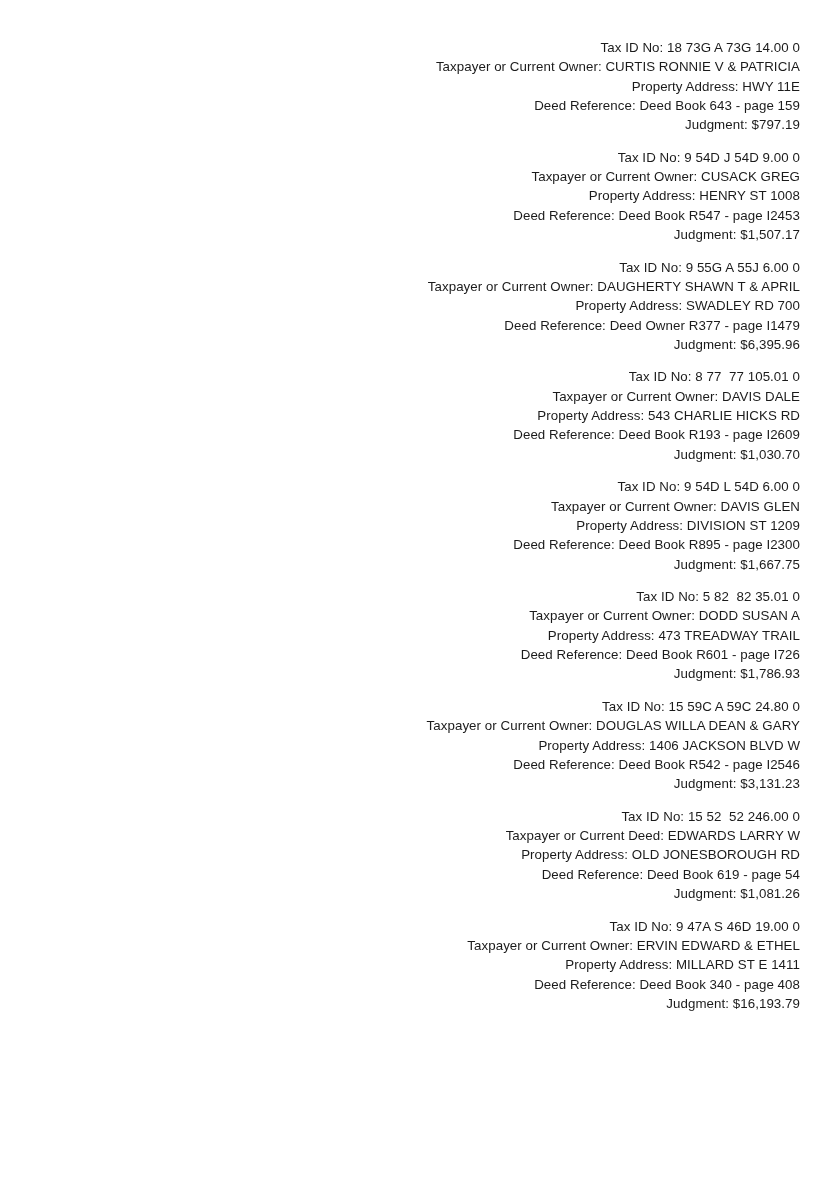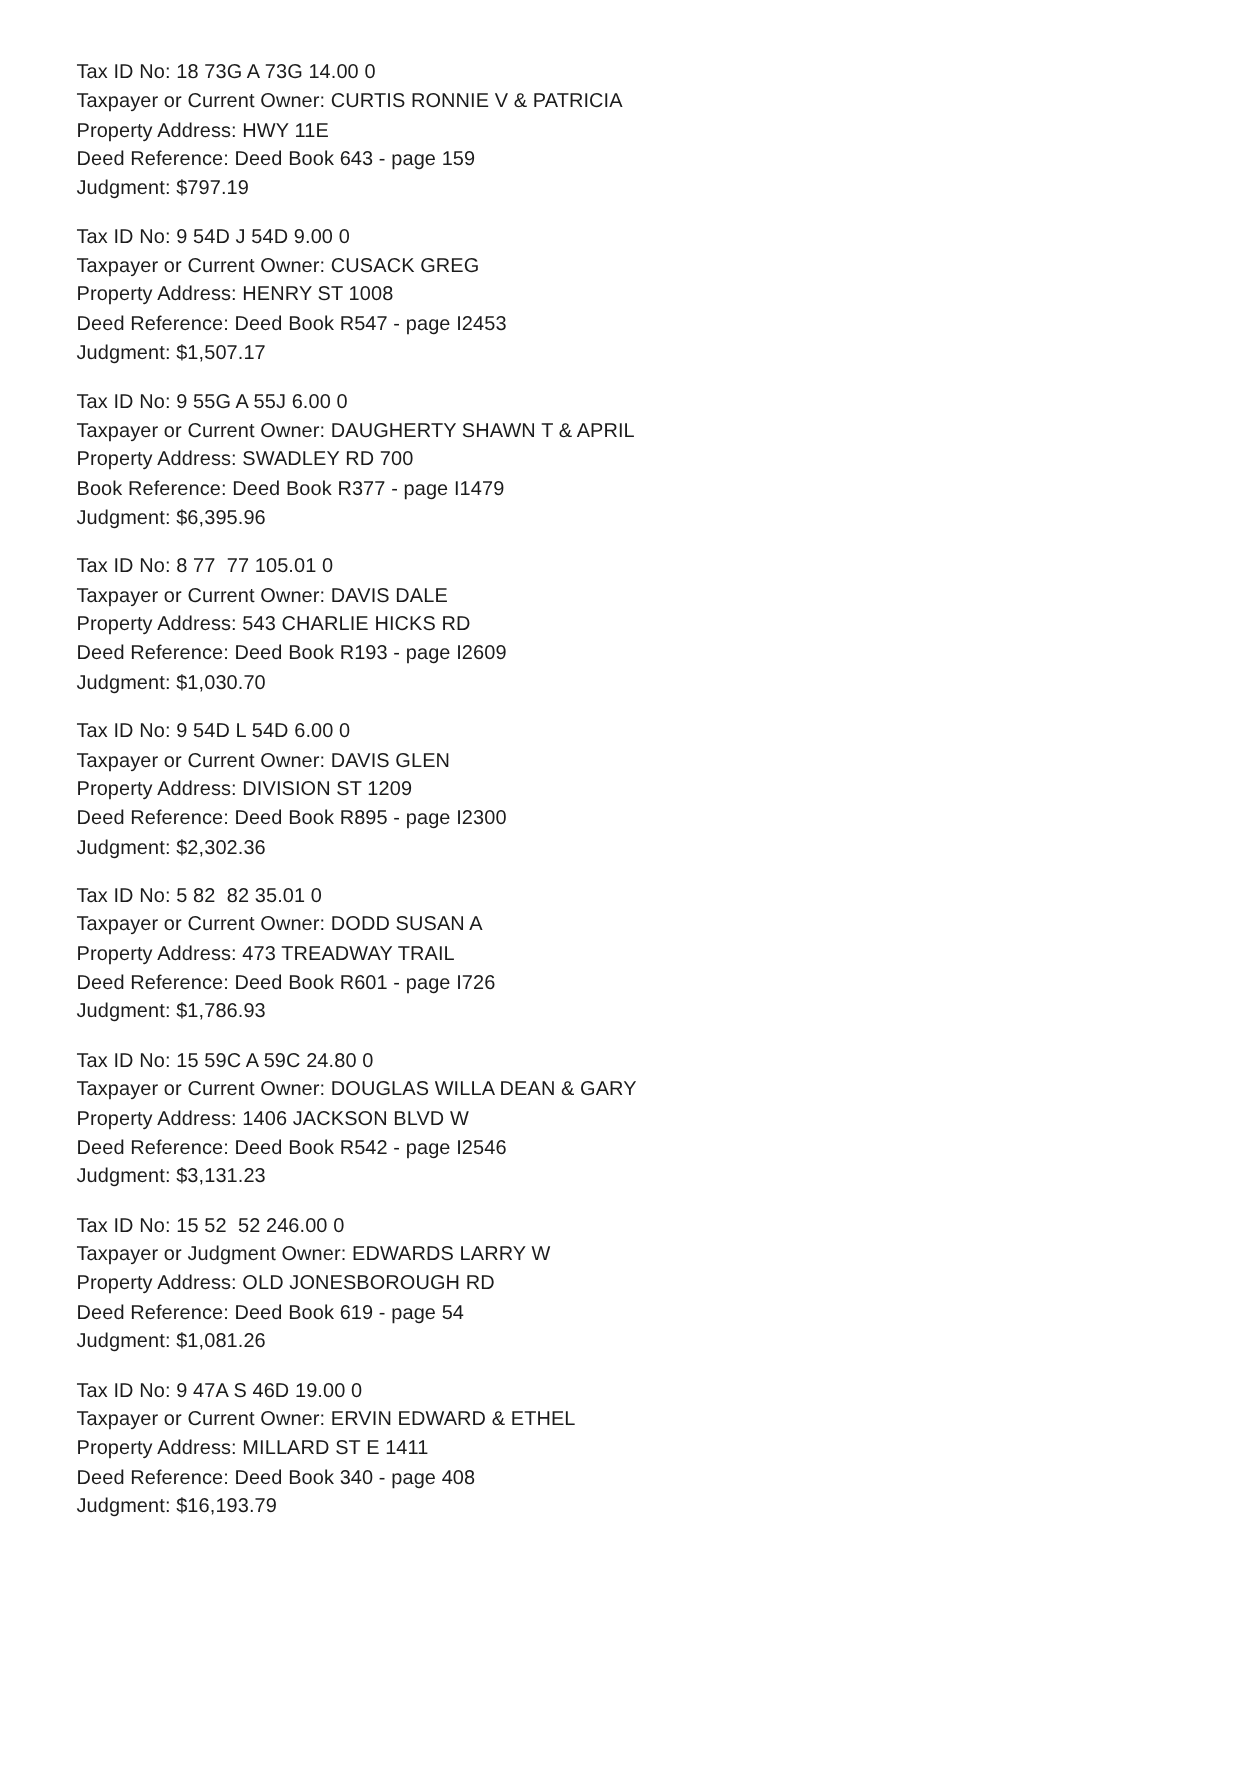--- a/index.html
+++ b/index.html
@@ -35,20 +35,21 @@
     margin-bottom: 0;
     margin-top: 13px;
   }
   .record-line {
     display: block;
     font-size: 13.3px;
     line-height: 19.33px;
     letter-spacing: 0.005em;
     white-space: pre;
     color: #1b1b1b;
+    text-align: right;
   }
   .line-taxid    { }
   .line-taxpayer { }
   .line-address  { }
   .line-deed     { }
   .line-judgment { }
 </style>
 </head>
 <body>
 
@@ -69,59 +70,59 @@
       <span class="record-line line-address">Property Address: HENRY ST 1008</span>
       <span class="record-line line-deed">Deed Reference: Deed Book R547 - page I2453</span>
       <span class="record-line line-judgment">Judgment: $1,507.17</span>
     </div>
 
 
     <div class="record">
       <span class="record-line line-taxid">Tax ID No: 9 55G A 55J 6.00 0</span>
       <span class="record-line line-taxpayer">Taxpayer or Current Owner: DAUGHERTY SHAWN T &amp; APRIL</span>
       <span class="record-line line-address">Property Address: SWADLEY RD 700</span>
-      <span class="record-line line-deed">Book Reference: Deed Book R377 - page I1479</span>
+      <span class="record-line line-deed">Deed Reference: Deed Owner R377 - page I1479</span>
       <span class="record-line line-judgment">Judgment: $6,395.96</span>
     </div>
 
     <div class="record">
       <span class="record-line line-taxid">Tax ID No: 8 77  77 105.01 0</span>
       <span class="record-line line-taxpayer">Taxpayer or Current Owner: DAVIS DALE</span>
       <span class="record-line line-address">Property Address: 543 CHARLIE HICKS RD</span>
       <span class="record-line line-deed">Deed Reference: Deed Book R193 - page I2609</span>
       <span class="record-line line-judgment">Judgment: $1,030.70</span>
     </div>
 
     <div class="record">
       <span class="record-line line-taxid">Tax ID No: 9 54D L 54D 6.00 0</span>
       <span class="record-line line-taxpayer">Taxpayer or Current Owner: DAVIS GLEN</span>
       <span class="record-line line-address">Property Address: DIVISION ST 1209</span>
       <span class="record-line line-deed">Deed Reference: Deed Book R895 - page I2300</span>
-      <span class="record-line line-judgment">Judgment: $2,302.36</span>
+      <span class="record-line line-judgment">Judgment: $1,667.75</span>
     </div>
 
     <div class="record">
       <span class="record-line line-taxid">Tax ID No: 5 82  82 35.01 0</span>
       <span class="record-line line-taxpayer">Taxpayer or Current Owner: DODD SUSAN A</span>
       <span class="record-line line-address">Property Address: 473 TREADWAY TRAIL</span>
       <span class="record-line line-deed">Deed Reference: Deed Book R601 - page I726</span>
       <span class="record-line line-judgment">Judgment: $1,786.93</span>
     </div>
 
     <div class="record">
       <span class="record-line line-taxid">Tax ID No: 15 59C A 59C 24.80 0</span>
       <span class="record-line line-taxpayer">Taxpayer or Current Owner: DOUGLAS WILLA DEAN &amp; GARY</span>
       <span class="record-line line-address">Property Address: 1406 JACKSON BLVD W</span>
       <span class="record-line line-deed">Deed Reference: Deed Book R542 - page I2546</span>
       <span class="record-line line-judgment">Judgment: $3,131.23</span>
     </div>
 
     <div class="record">
       <span class="record-line line-taxid">Tax ID No: 15 52  52 246.00 0</span>
-      <span class="record-line line-taxpayer">Taxpayer or Judgment Owner: EDWARDS LARRY W</span>
+      <span class="record-line line-taxpayer">Taxpayer or Current Deed: EDWARDS LARRY W</span>
       <span class="record-line line-address">Property Address: OLD JONESBOROUGH RD</span>
       <span class="record-line line-deed">Deed Reference: Deed Book 619 - page 54</span>
       <span class="record-line line-judgment">Judgment: $1,081.26</span>
     </div>
 
     <div class="record">
       <span class="record-line line-taxid">Tax ID No: 9 47A S 46D 19.00 0</span>
       <span class="record-line line-taxpayer">Taxpayer or Current Owner: ERVIN EDWARD &amp; ETHEL</span>
       <span class="record-line line-address">Property Address: MILLARD ST E 1411</span>
       <span class="record-line line-deed">Deed Reference: Deed Book 340 - page 408</span>

